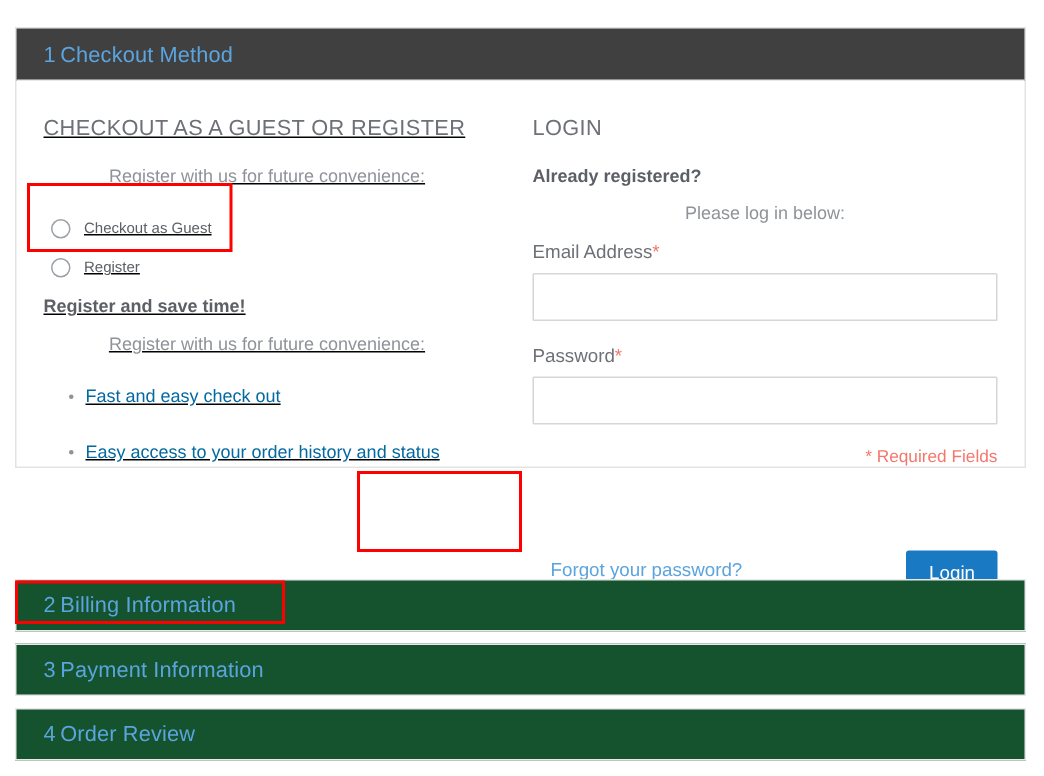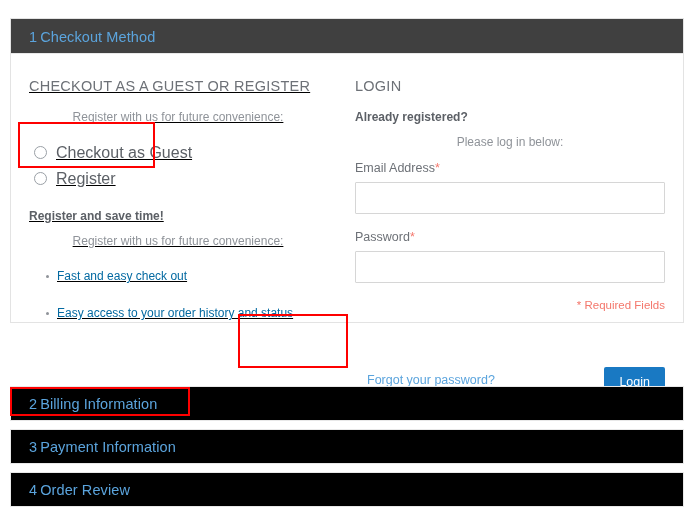--- a/index.html
+++ b/index.html
@@ -99,32 +99,32 @@
     margin: 0 0 4px 0;
     padding: 6px 0 4px 0;
   }
   .radio-row {
     display: flex;
     align-items: center;
     height: 21px;
     margin-bottom: 5px;
     padding-left: 5px;
   }
-  .radio-row:last-child { margin-bottom: 12px; }
+  .radio-row:last-child { margin-bottom: 0; }
   .radio-mark {
     width: 11px;
     height: 11px;
     border: 1px solid #9aa0a6;
     border-radius: 50%;
     background: #fff;
     margin-right: 9px;
     flex: none;
   }
   .radio-label {
-    font-size: 16px;
+    font-size: 10px;
     color: #5c6066;
   }
 
   ul.benefits {
     margin: 4px 0 0 0;
     padding: 0 0 0 17px;
     list-style: none;
   }
   ul.benefits li {
     font-size: 12px;
@@ -221,21 +221,21 @@
     min-width: 56px;
   }
 
   
   .step-collapsed {
     position: absolute;
     left: 10px;
     width: 674px;
     height: 35px;
     box-sizing: border-box;
-    background: #000000;
+    background: #14532d;
     border: 1px solid #e8e8e8;
     line-height: 33px;
     padding-left: 18px;
   }
 
   
   .hl {
     position: absolute;
     border: 2px solid #fe0000;
     box-sizing: border-box;

